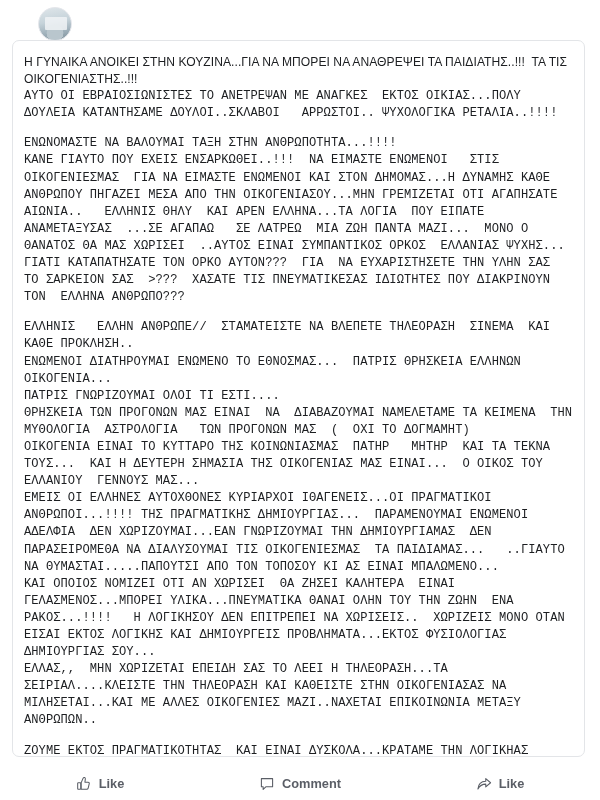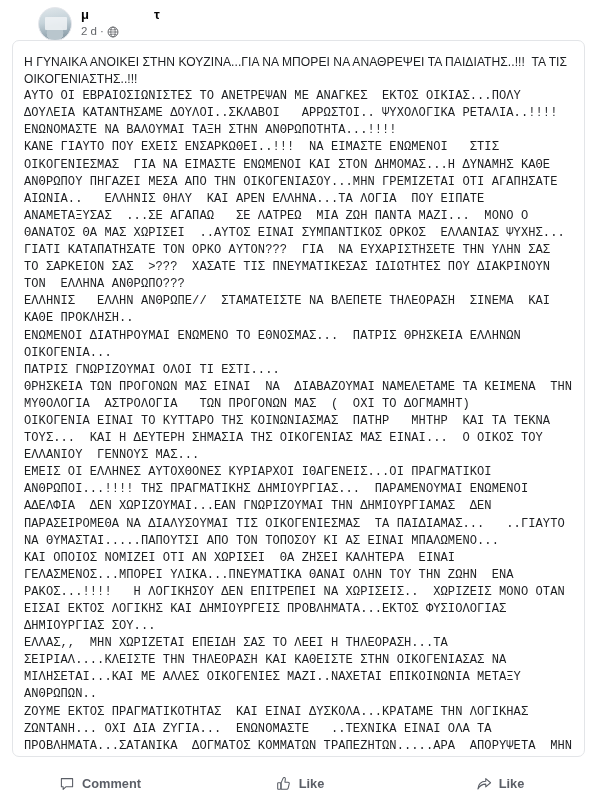--- a/index.html
+++ b/index.html
@@ -98,21 +98,21 @@
     font-size: 12.1px;
     line-height: 17.1px;
     color: #1c1e21;
     letter-spacing: .05px;
     white-space: pre-wrap;
     word-wrap: break-word;
     margin: 0;
   }
   .para { margin: 0; }
   .para + .para { margin-top: 0; font-family: Liberation Mono, monospace; }
-  .para.gap { }
+  .para.gap { margin-top: 13px; }
 
   
   .action-bar {
     position: absolute;
     left: 0;
     top: 768px;
     width: 600px;
     height: 32px;
     display: flex;
     align-items: center;
@@ -140,65 +140,49 @@
     line-height: 0;
   }
   .action-icon svg { display: block; }
   .action-label { line-height: 16px; }
 </style>
 </head>
 <body>
 
 <div class="post-header">
   <div class="avatar"></div>
-  <div class="author-block">
-    <div class="author-name">μ                 τ</div>
-    <div class="meta-row">
-      <span>2 d</span>
-      <span class="meta-sep">·</span>
-      <span class="globe-icon">
-        <svg viewBox="0 0 16 16" width="12" height="12" aria-hidden="true">
-          <circle cx="8" cy="8" r="6.6" fill="none" stroke="#65676b" stroke-width="1.3"></circle>
-          <ellipse cx="8" cy="8" rx="2.9" ry="6.6" fill="none" stroke="#65676b" stroke-width="1.1"></ellipse>
-          <line x1="1.5" y1="8" x2="14.5" y2="8" stroke="#65676b" stroke-width="1.1"></line>
-          <path d="M3.1 4.3 Q8 6.2 12.9 4.3" fill="none" stroke="#65676b" stroke-width="1"></path>
-          <path d="M3.1 11.7 Q8 9.8 12.9 11.7" fill="none" stroke="#65676b" stroke-width="1"></path>
-        </svg>
-      </span>
-    </div>
-  </div>
 </div>
 
 <div class="post-body">
   <div class="post-text" id="post-text"><div class="para">Η ΓΥΝΑΙΚΑ ΑΝΟΙΚΕΙ ΣΤΗΝ ΚΟΥΖΙΝΑ...ΓΙΑ ΝΑ ΜΠΟΡΕΙ ΝΑ ΑΝΑΘΡΕΨΕΙ ΤΑ ΠΑΙΔΙΑΤΗΣ..!!!  ΤΑ ΤΙΣ ΟΙΚΟΓΕΝΙΑΣΤΗΣ..!!!</div><div class="para">ΑΥΤΟ ΟΙ ΕΒΡΑΙΟΣΙΩΝΙΣΤΕΣ ΤΟ ΑΝΕΤΡΕΨΑΝ ΜΕ ΑΝΑΓΚΕΣ  ΕΚΤΟΣ ΟΙΚΙΑΣ...ΠΟΛΥ ΔΟΥΛΕΙΑ ΚΑΤΑΝΤΗΣΑΜΕ ΔΟΥΛΟΙ..ΣΚΛΑΒΟΙ   ΑΡΡΩΣΤΟΙ.. ΨΥΧΟΛΟΓΙΚΑ ΡΕΤΑΛΙΑ..!!!!</div><div class="para gap">ΕΝΩΝΟΜΑΣΤΕ ΝΑ ΒΑΛΟΥΜΑΙ ΤΑΞΗ ΣΤΗΝ ΑΝΘΡΩΠΟΤΗΤΑ...!!!!</div><div class="para">ΚΑΝΕ ΓΙΑΥΤΟ ΠΟΥ ΕΧΕΙΣ ΕΝΣΑΡΚΩΘΕΙ..!!!  ΝΑ ΕΙΜΑΣΤΕ ΕΝΩΜΕΝΟΙ   ΣΤΙΣ ΟΙΚΟΓΕΝΙΕΣΜΑΣ  ΓΙΑ ΝΑ ΕΙΜΑΣΤΕ ΕΝΩΜΕΝΟΙ ΚΑΙ ΣΤΟΝ ΔΗΜΟΜΑΣ...Η ΔΥΝΑΜΗΣ ΚΑΘΕ ΑΝΘΡΩΠΟΥ ΠΗΓΑΖΕΙ ΜΕΣΑ ΑΠΟ ΤΗΝ ΟΙΚΟΓΕΝΙΑΣΟΥ...ΜΗΝ ΓΡΕΜΙΖΕΤΑΙ ΟΤΙ ΑΓΑΠΗΣΑΤΕ ΑΙΩΝΙΑ..   ΕΛΛΗΝΙΣ ΘΗΛΥ  ΚΑΙ ΑΡΕΝ ΕΛΛΗΝΑ...ΤΑ ΛΟΓΙΑ  ΠΟΥ ΕΙΠΑΤΕ ΑΝΑΜΕΤΑΞΥΣΑΣ  ...ΣΕ ΑΓΑΠΑΩ   ΣΕ ΛΑΤΡΕΩ  ΜΙΑ ΖΩΗ ΠΑΝΤΑ ΜΑΖΙ...  ΜΟΝΟ Ο ΘΑΝΑΤΟΣ ΘΑ ΜΑΣ ΧΩΡΙΣΕΙ  ..ΑΥΤΟΣ ΕΙΝΑΙ ΣΥΜΠΑΝΤΙΚΟΣ ΟΡΚΟΣ  ΕΛΛΑΝΙΑΣ ΨΥΧΗΣ...  ΓΙΑΤΙ ΚΑΤΑΠΑΤΗΣΑΤΕ ΤΟΝ ΟΡΚΟ ΑΥΤΟΝ???  ΓΙΑ  ΝΑ ΕΥΧΑΡΙΣΤΗΣΕΤΕ ΤΗΝ ΥΛΗΝ ΣΑΣ  ΤΟ ΣΑΡΚΕΙΟΝ ΣΑΣ  &gt;???  ΧΑΣΑΤΕ ΤΙΣ ΠΝΕΥΜΑΤΙΚΕΣΑΣ ΙΔΙΩΤΗΤΕΣ ΠΟΥ ΔΙΑΚΡΙΝΟΥΝ ΤΟΝ  ΕΛΛΗΝΑ ΑΝΘΡΩΠΟ???</div><div class="para gap">ΕΛΛΗΝΙΣ   ΕΛΛΗΝ ΑΝΘΡΩΠΕ//  ΣΤΑΜΑΤΕΙΣΤΕ ΝΑ ΒΛΕΠΕΤΕ ΤΗΛΕΟΡΑΣΗ  ΣΙΝΕΜΑ  ΚΑΙ ΚΑΘΕ ΠΡΟΚΛΗΣΗ..</div><div class="para">ΕΝΩΜΕΝΟΙ ΔΙΑΤΗΡΟΥΜΑΙ ΕΝΩΜΕΝΟ ΤΟ ΕΘΝΟΣΜΑΣ...  ΠΑΤΡΙΣ ΘΡΗΣΚΕΙΑ ΕΛΛΗΝΩΝ ΟΙΚΟΓΕΝΙΑ...</div><div class="para">ΠΑΤΡΙΣ ΓΝΩΡΙΖΟΥΜΑΙ ΟΛΟΙ ΤΙ ΕΣΤΙ....</div><div class="para">ΘΡΗΣΚΕΙΑ ΤΩΝ ΠΡΟΓΟΝΩΝ ΜΑΣ ΕΙΝΑΙ  ΝΑ  ΔΙΑΒΑΖΟΥΜΑΙ ΝΑΜΕΛΕΤΑΜΕ ΤΑ ΚΕΙΜΕΝΑ  ΤΗΝ ΜΥΘΟΛΟΓΙΑ  ΑΣΤΡΟΛΟΓΙΑ   ΤΩΝ ΠΡΟΓΟΝΩΝ ΜΑΣ  (  ΟΧΙ ΤΟ ΔΟΓΜΑΜΗΤ)</div><div class="para">ΟΙΚΟΓΕΝΙΑ ΕΙΝΑΙ ΤΟ ΚΥΤΤΑΡΟ ΤΗΣ ΚΟΙΝΩΝΙΑΣΜΑΣ  ΠΑΤΗΡ   ΜΗΤΗΡ  ΚΑΙ ΤΑ ΤΕΚΝΑ ΤΟΥΣ...  ΚΑΙ Η ΔΕΥΤΕΡΗ ΣΗΜΑΣΙΑ ΤΗΣ ΟΙΚΟΓΕΝΙΑΣ ΜΑΣ ΕΙΝΑΙ...  Ο ΟΙΚΟΣ ΤΟΥ ΕΛΛΑΝΙΟΥ  ΓΕΝΝΟΥΣ ΜΑΣ...</div><div class="para">ΕΜΕΙΣ ΟΙ ΕΛΛΗΝΕΣ ΑΥΤΟΧΘΟΝΕΣ ΚΥΡΙΑΡΧΟΙ ΙΘΑΓΕΝΕΙΣ...ΟΙ ΠΡΑΓΜΑΤΙΚΟΙ ΑΝΘΡΩΠΟΙ...!!!! ΤΗΣ ΠΡΑΓΜΑΤΙΚΗΣ ΔΗΜΙΟΥΡΓΙΑΣ...  ΠΑΡΑΜΕΝΟΥΜΑΙ ΕΝΩΜΕΝΟΙ ΑΔΕΛΦΙΑ  ΔΕΝ ΧΩΡΙΖΟΥΜΑΙ...ΕΑΝ ΓΝΩΡΙΖΟΥΜΑΙ ΤΗΝ ΔΗΜΙΟΥΡΓΙΑΜΑΣ  ΔΕΝ ΠΑΡΑΣΕΙΡΟΜΕΘΑ ΝΑ ΔΙΑΛΥΣΟΥΜΑΙ ΤΙΣ ΟΙΚΟΓΕΝΙΕΣΜΑΣ  ΤΑ ΠΑΙΔΙΑΜΑΣ...   ..ΓΙΑΥΤΟ ΝΑ ΘΥΜΑΣΤΑΙ.....ΠΑΠΟΥΤΣΙ ΑΠΟ ΤΟΝ ΤΟΠΟΣΟΥ ΚΙ ΑΣ ΕΙΝΑΙ ΜΠΑΛΩΜΕΝΟ...</div><div class="para">ΚΑΙ ΟΠΟΙΟΣ ΝΟΜΙΖΕΙ ΟΤΙ ΑΝ ΧΩΡΙΣΕΙ  ΘΑ ΖΗΣΕΙ ΚΑΛΗΤΕΡΑ  ΕΙΝΑΙ ΓΕΛΑΣΜΕΝΟΣ...ΜΠΟΡΕΙ ΥΛΙΚΑ...ΠΝΕΥΜΑΤΙΚΑ ΘΑΝΑΙ ΟΛΗΝ ΤΟΥ ΤΗΝ ΖΩΗΝ  ΕΝΑ  ΡΑΚΟΣ...!!!!   Η ΛΟΓΙΚΗΣΟΥ ΔΕΝ ΕΠΙΤΡΕΠΕΙ ΝΑ ΧΩΡΙΣΕΙΣ..  ΧΩΡΙΖΕΙΣ ΜΟΝΟ ΟΤΑΝ ΕΙΣΑΙ ΕΚΤΟΣ ΛΟΓΙΚΗΣ ΚΑΙ ΔΗΜΙΟΥΡΓΕΙΣ ΠΡΟΒΛΗΜΑΤΑ...ΕΚΤΟΣ ΦΥΣΙΟΛΟΓΙΑΣ ΔΗΜΙΟΥΡΓΙΑΣ ΣΟΥ...</div><div class="para">ΕΛΛΑΣ,,  ΜΗΝ ΧΩΡΙΖΕΤΑΙ ΕΠΕΙΔΗ ΣΑΣ ΤΟ ΛΕΕΙ Η ΤΗΛΕΟΡΑΣΗ...ΤΑ ΣΕΙΡΙΑΛ....ΚΛΕΙΣΤΕ ΤΗΝ ΤΗΛΕΟΡΑΣΗ ΚΑΙ ΚΑΘΕΙΣΤΕ ΣΤΗΝ ΟΙΚΟΓΕΝΙΑΣΑΣ ΝΑ ΜΙΛΗΣΕΤΑΙ...ΚΑΙ ΜΕ ΑΛΛΕΣ ΟΙΚΟΓΕΝΙΕΣ ΜΑΖΙ..ΝΑΧΕΤΑΙ ΕΠΙΚΟΙΝΩΝΙΑ ΜΕΤΑΞΥ ΑΝΘΡΩΠΩΝ..</div><div class="para gap">ΖΟΥΜΕ ΕΚΤΟΣ ΠΡΑΓΜΑΤΙΚΟΤΗΤΑΣ  ΚΑΙ ΕΙΝΑΙ ΔΥΣΚΟΛΑ...ΚΡΑΤΑΜΕ ΤΗΝ ΛΟΓΙΚΗΑΣ ΖΩΝΤΑΝΗ... ΟΧΙ ΔΙΑ ΖΥΓΙΑ...  ΕΝΩΝΟΜΑΣΤΕ   ..ΤΕΧΝΙΚΑ ΕΙΝΑΙ ΟΛΑ ΤΑ ΠΡΟΒΛΗΜΑΤΑ...ΣΑΤΑΝΙΚΑ  ΔΟΓΜΑΤΟΣ ΚΟΜΜΑΤΩΝ ΤΡΑΠΕΖΗΤΩΝ.....ΑΡΑ  ΑΠΟΡΥΨΕΤΑ  ΜΗΝ ΤΑ ΔΕΧΕΣΑΙ..  ΕΙΣΑΙ ΑΝΘΡΩΠΟΣ..  ΠΟΛΕΜΑ ΕΝΩΜΕΝΟΣ  ΔΙΑΤΗΡΟΥΜΑΙ ΤΙΣ ΟΙΚΟΓΕΝΙΕΣΜΑΣ ΖΩΝΤΑΝΕΣ  ΑΓΑΠΗΜΕΝΕΣ  ΕΝΩΜΕΝΕΣ  ..ΟΧΙ ΕΓΩ,,,ΕΜΕΙΣ  ΜΠΟΡΟΥΜΑΙ!!!..</div></div>
 </div>
 
 <div class="action-bar">
-
-  <div class="action-btn">
-    <span class="action-icon">
-      <svg viewBox="0 0 20 20" width="16" height="16" aria-hidden="true">
-        <path d="M3 3.3 h14 v10.1 h-8.1 L5.2 16.8 v-3.4 H3 Z" fill="none" stroke="#5a5e66" stroke-width="1.35" stroke-linejoin="round"></path>
-      </svg>
-    </span>
-    <span class="action-label">Comment</span>
-  </div>
 
   <div class="action-btn">
     <span class="action-icon">
       <svg viewBox="0 0 20 20" width="16" height="16" aria-hidden="true">
         <path d="M6.4 8.6 L8.9 2.7 a1.5 1.5 0 0 1 2.8 .9 l-.55 4.1 h4.0 a1.45 1.45 0 0 1 1.42 1.8 l-1.35 5.6 a1.9 1.9 0 0 1 -1.85 1.45 H6.4 Z" fill="none" stroke="#5a5e66" stroke-width="1.3" stroke-linejoin="round"></path>
         <rect x="2.1" y="8.4" width="3.9" height="8.1" rx="0.8" fill="none" stroke="#5a5e66" stroke-width="1.3"></rect>
       </svg>
     </span>
     <span class="action-label">Like</span>
   </div>
 
   <div class="action-btn">
     <span class="action-icon">
       <svg viewBox="0 0 20 20" width="16" height="16" aria-hidden="true">
+        <path d="M3 3.3 h14 v10.1 h-8.1 L5.2 16.8 v-3.4 H3 Z" fill="none" stroke="#5a5e66" stroke-width="1.35" stroke-linejoin="round"></path>
+      </svg>
+    </span>
+    <span class="action-label">Comment</span>
+  </div>
+
+  <div class="action-btn">
+    <span class="action-icon">
+      <svg viewBox="0 0 20 20" width="16" height="16" aria-hidden="true">
         <path d="M2.4 16.2 C2.9 9.6 6.6 6.6 12.2 6.5 V3.2 L18.2 8.4 L12.2 13.6 V10.2 C7.9 10.2 4.7 12.0 2.4 16.2 Z" fill="none" stroke="#5a5e66" stroke-width="1.35" stroke-linejoin="round"></path>
       </svg>
     </span>
     <span class="action-label">Like</span>
   </div>
 
 </div>
 
 </body></html>

